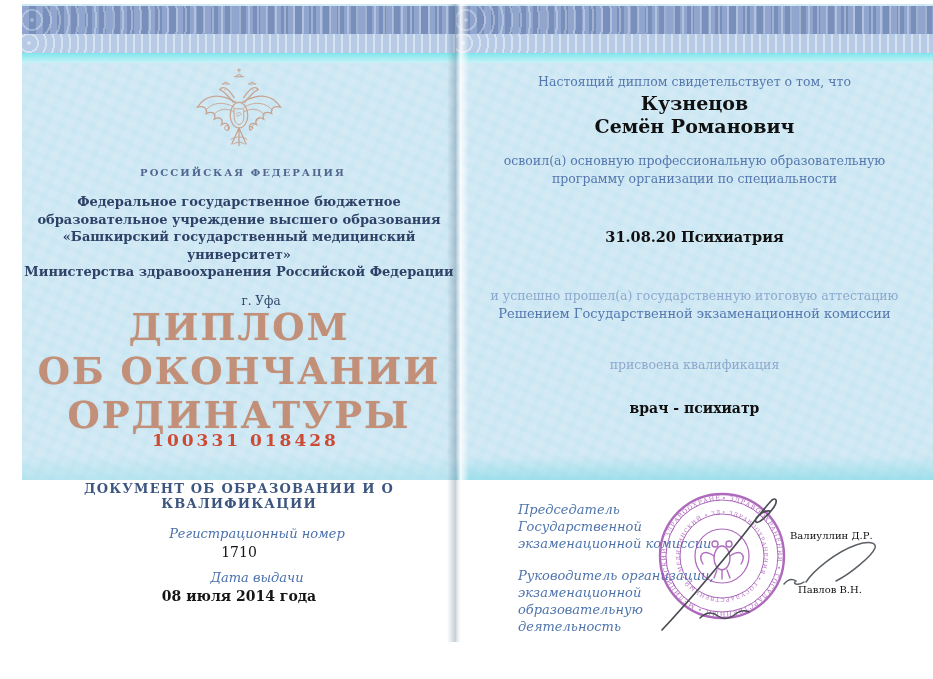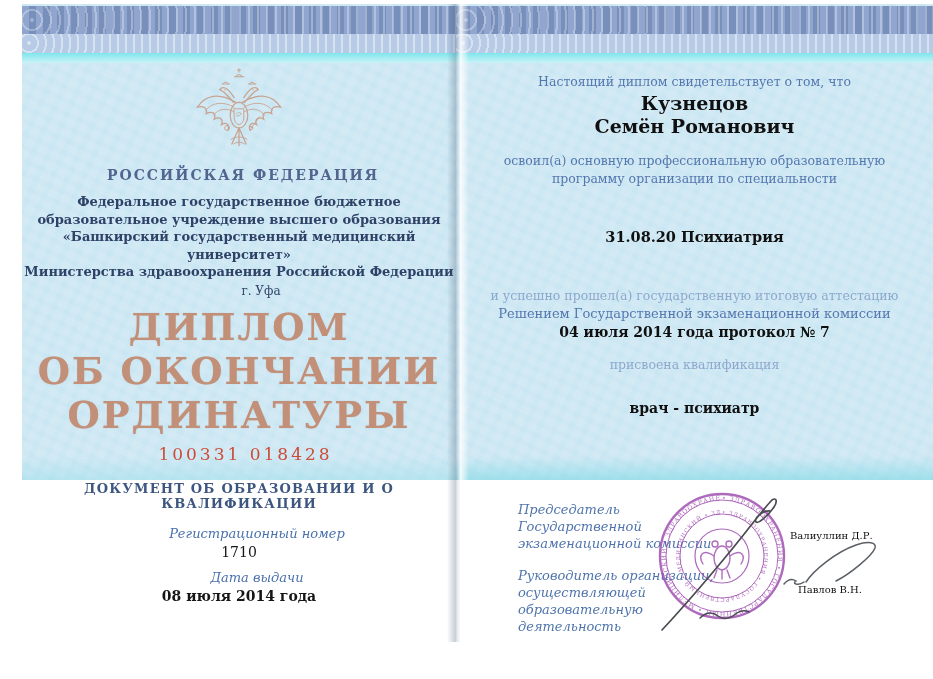--- a/index.html
+++ b/index.html
@@ -38,25 +38,25 @@
   .bottom-band{position:absolute;left:0;right:0;bottom:0;height:24px;}
   #left-page .bottom-band{background:linear-gradient(180deg,rgba(150,220,235,0) 0%,rgba(150,222,232,.45) 100%);}
   #right-page .bottom-band{background:linear-gradient(180deg,rgba(120,215,225,0) 0%,rgba(118,216,226,.55) 100%);}
   .spine{
     position:absolute;top:4px;left:447px;width:22px;height:638px;z-index:5;
     background:linear-gradient(90deg, rgba(70,95,120,0) 0%, rgba(70,95,120,.30) 38%, rgba(110,130,150,.18) 46%, rgba(255,255,255,.85) 62%, rgba(255,255,255,0) 100%);
     pointer-events:none;
   }
   .ctext{position:absolute;left:0;right:0;text-align:center;}
   
-  .country{top:163px;font-size:14px;letter-spacing:2px;color:#51658f;font-weight:600;padding-left:8px;}
+  .country{top:163px;font-size:10px;letter-spacing:2px;color:#51658f;font-weight:600;padding-left:8px;}
   .uni{top:189px;font-size:13px;line-height:17.5px;font-weight:700;color:#2e4166;}
-  .city{top:280px;font-size:12px;color:#33486b;padding-left:44px;}
+  .city{top:290px;font-size:12px;color:#33486b;padding-left:44px;}
   .doc-title{top:301px;font-size:37px;line-height:44px;font-weight:700;color:#c29078;letter-spacing:2px;text-shadow:0 0 1px rgba(194,144,120,.5);}
-  .serial{top:440px;font-size:17px;font-weight:400;letter-spacing:3px;color:#cd4a34;margin-left:13px;}
+  .serial{top:426px;font-size:17px;font-weight:700;letter-spacing:3px;color:#cd4a34;margin-left:13px;}
   .dockind{top:477px;font-size:13px;letter-spacing:1.2px;color:#3d5680;font-weight:600;}
   .lbl{font-style:italic;font-size:13px;color:#4a70ad;padding-left:36px;}
   .reg-lbl{top:522px;}
   .reg-val{top:540px;font-size:14px;color:#161616;}
   .date-lbl{top:566px;}
   .date-val{top:584px;font-size:14px;font-weight:700;color:#161616;}
   
   .intro{top:70px;font-size:12.5px;color:#5577ae;}
   .surname{top:88px;font-size:19px;font-weight:700;color:#101010;}
   .givenname{top:111px;font-size:19px;font-weight:700;color:#101010;}
@@ -160,33 +160,32 @@
   <div class="ctext givenname">Семён Романович</div>
 
   <div class="ctext program">
     <div>освоил(а) основную профессиональную образовательную</div>
     <div>программу организации по специальности</div>
   </div>
 
   <div class="ctext specialty">31.08.20 Психиатрия</div>
   <div class="ctext attestation">и успешно прошел(а) государственную итоговую аттестацию</div>
   <div class="ctext commission">Решением Государственной экзаменационной комиссии</div>
-  <div class="ctext protocol">04 июля 2014 года протокол № 7</div>
   <div class="ctext qual-lbl">присвоена квалификация</div>
   <div class="ctext qualification">врач - психиатр</div>
 
   <div class="sig-label chairman-label">
     <div>Председатель</div>
     <div>Государственной</div>
     <div>экзаменационной комиссии</div>
   </div>
 
   <div class="sig-label head-label">
     <div>Руководитель организации,</div>
-    <div>осуществляющей образовательную</div>
+    <div>экзаменационной образовательную</div>
     <div>деятельность</div>
   </div>
 
   <svg class="stamp-wrap" viewBox="0 0 156 160">
     <defs>
       <path id="ring-outer" d="M78,22 a56,56 0 1,1 -0.01,0 z"></path>
       <path id="ring-inner" d="M78,36 a42,42 0 1,1 -0.01,0 z"></path>
     </defs>
     <g stroke="#9c49ae" fill="none" opacity="0.82">
       <circle cx="78" cy="78" r="62" stroke-width="2.4"></circle>

